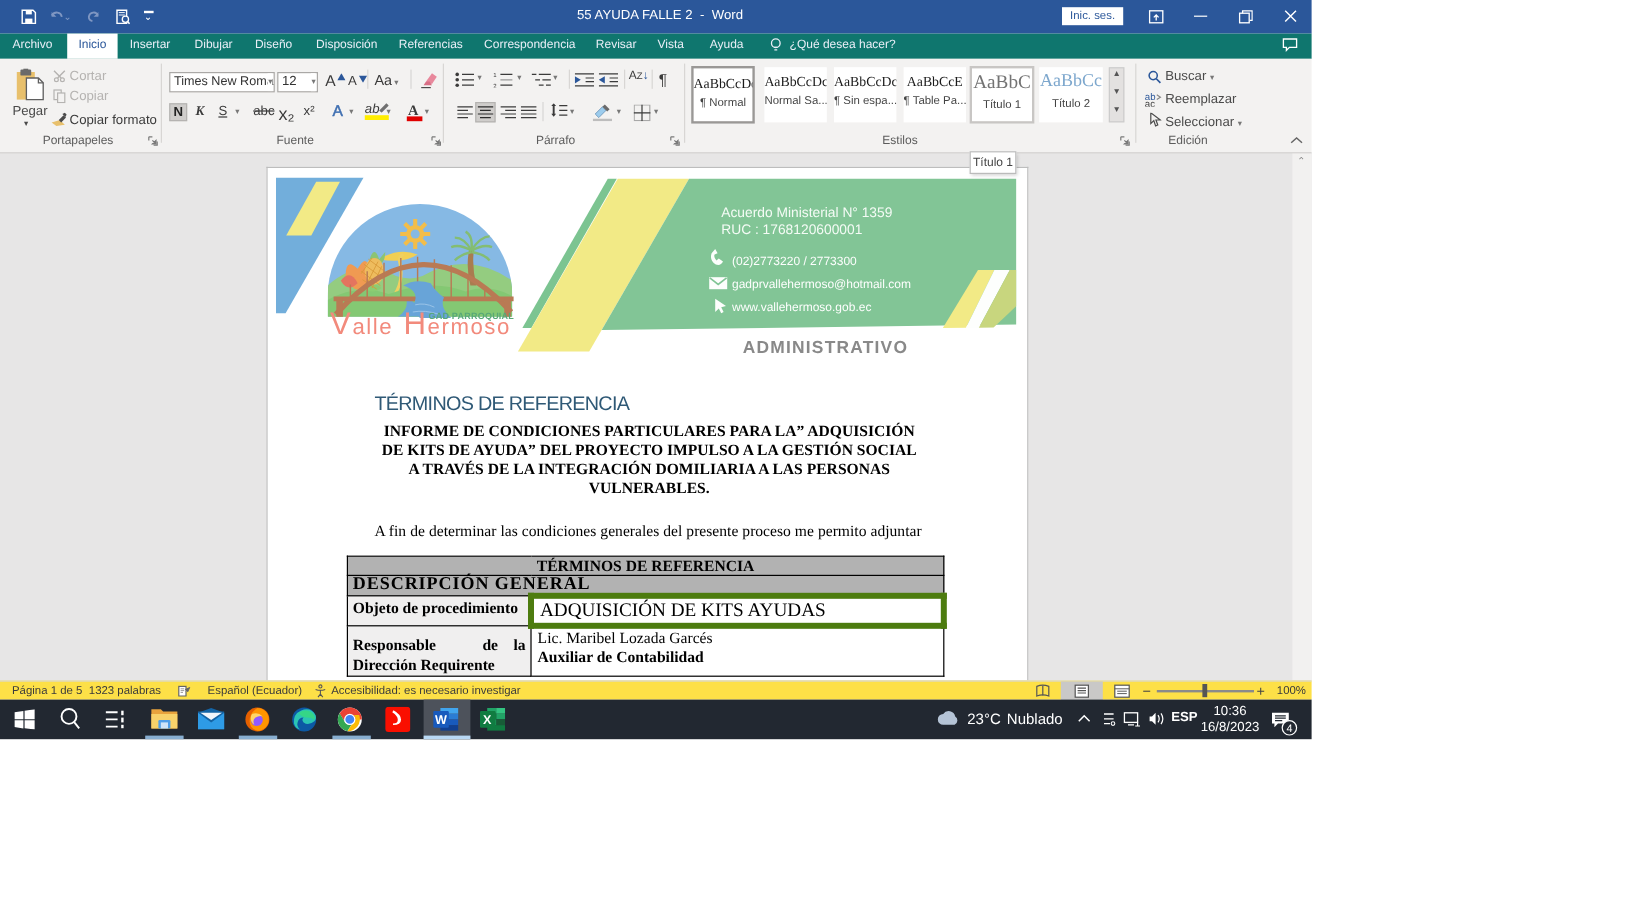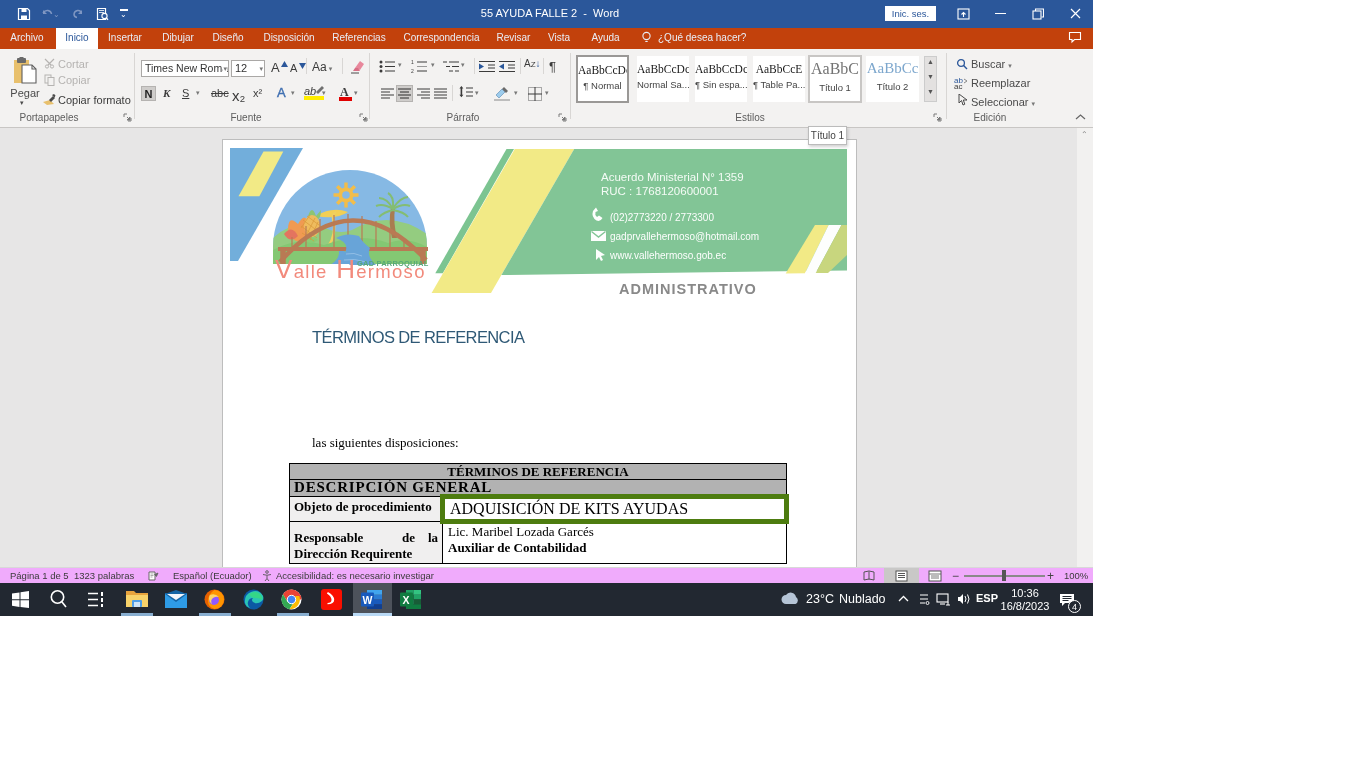--- a/index.html
+++ b/index.html
@@ -1,24 +1,24 @@
 <!DOCTYPE html>
 <html><head>
 <meta charset="utf-8">
 <style>
 *{margin:0;padding:0;box-sizing:border-box;}
 html,body{width:1366px;height:768px;background:#fff;overflow:hidden;}
 body{font-family:"Liberation Sans",sans-serif;position:relative;}
 .ab{position:absolute;}
 #win{position:absolute;left:0;top:0;width:1093px;height:583px;}
 #titlebar{position:absolute;left:0;top:0;width:1093px;height:28px;background:#2b579a;}
-#tabrow{position:absolute;left:0;top:28px;width:1093px;height:21px;background:#c2410c;}
+#tabrow{position:absolute;left:0;top:28px;width:1093px;height:21px;background:#0f766e;}
 #ribbon{position:absolute;left:0;top:49px;width:1093px;height:79px;background:#f3f2f1;border-bottom:1px solid #c8c6c4;}
 #docarea{position:absolute;left:0;top:128px;width:1093px;height:439px;background:#e7e6e6;}
-#statusbar{position:absolute;left:0;top:567px;width:1093px;height:16px;background:#f0abfc;border-top:1px solid #d8d8d8;font-size:9.5px;color:#3b3b3b;}
+#statusbar{position:absolute;left:0;top:567px;width:1093px;height:16px;background:#fde047;border-top:1px solid #d8d8d8;font-size:9.5px;color:#3b3b3b;}
 #taskbar{position:absolute;left:0;top:583px;width:1093px;height:33px;background:#222831;}
 .tab{position:absolute;top:0;height:21px;color:#e9eef7;font-size:10px;line-height:20px;text-align:center;white-space:nowrap;}
 .gsep{position:absolute;top:4px;width:1px;height:66px;background:#d8d6d4;}
 .glabel{position:absolute;top:63px;font-size:10px;color:#5c5c5c;text-align:center;}
 .launch{position:absolute;top:64px;width:10px;height:10px;}
 .ric{color:#4a4a4a;font-size:11px;}
 .card{position:absolute;top:7px;height:46px;background:#fff;overflow:hidden;text-align:center;}
 .cs{font-family:"Liberation Serif",serif;font-size:11.5px;color:#1a1a1a;margin-top:7px;white-space:nowrap;}
 .cl{font-size:9.5px;color:#444;margin-top:4px;white-space:nowrap;}
 </style>
@@ -105,21 +105,21 @@
         <rect x="1" y="1" width="6" height="8" fill="none" stroke="#b5b3b1"></rect>
         <rect x="4" y="3.5" width="6" height="8" fill="#f3f2f1" stroke="#b5b3b1"></rect>
       </svg>
     <div class="ab" style="left:58px;top:25px;color:#b5b3b1;font-size:11px">Copiar</div>
     <svg class="ab" style="left:42px;top:44px" width="14" height="13" viewBox="0 0 14 13">
         <path d="M1 9 8 7l4 4-7 1z" fill="#e8c06c"></path>
         <path d="M7 7 11 3l2 2-4 4z" fill="#4a4a4a"></path>
         <path d="M10 2l2-1 1.5 1.5-1 2" fill="#4a4a4a"></path>
       </svg>
     <div class="ab" style="left:58px;top:45px;color:#3b3b3b;font-size:11px">Copiar formato</div>
-    <div class="glabel" style="left:18px;width:62px">Portapapeles</div>
+    <div class="glabel" style="left:34px;width:62px">Portapapeles</div>
     <svg class="launch" style="left:123px" width="10" height="10" viewBox="0 0 10 10">
         <path d="M1 1v3M1 1h3M8 5v3h-3" stroke="#7a7a7a" fill="none"></path>
         <path d="M4 4l3 3M7 4v3h-3z" stroke="#7a7a7a" fill="#7a7a7a"></path>
       </svg>
     <div class="gsep" style="left:134px"></div>
 
     <div class="ab" style="left:141px;top:11px;width:88px;height:17px;background:#fff;border:1px solid #aaa8a6;font-size:10.5px;color:#333;line-height:15px;padding-left:3px;white-space:nowrap;overflow:hidden">Times New Roma<span style="position:absolute;right:1px;top:0;color:#777;font-size:7px;background:#fff;line-height:15px">▾</span></div>
     <div class="ab" style="left:231px;top:11px;width:34px;height:17px;background:#fff;border:1px solid #aaa8a6;font-size:11px;color:#333;line-height:15px;padding-left:3px">12<span style="position:absolute;right:1px;top:0;color:#777;font-size:7px;background:#fff;line-height:15px">▾</span></div>
     <div class="ab" style="left:271px;top:11px;font-size:13px;color:#3b3b3b">A</div>
       <svg class="ab" style="left:281px;top:12px" width="7" height="6" viewBox="0 0 7 6">
@@ -395,22 +395,23 @@
           <rect x="361" y="83" width="15" height="10" fill="#fdfefd"></rect>
           <path d="M361.5 83.5 368.5 89 375.5 83.5" fill="none" stroke="#82c596" stroke-width="1.4"></path>
         </g>
       <path d="M366 101 v11 l3-3 2 4 2-1 -2-4 4-1z" fill="#fdfefd"></path>
       <text x="389" y="146" font-family="Liberation Sans" font-size="14.5" font-weight="bold" fill="#898989" letter-spacing="1">ADMINISTRATIVO</text>
     </svg>
 
     <div class="ab" style="left:808px;top:-2px;width:39px;height:19px;background:#fff;border:1px solid #bbb;box-shadow:1px 2px 3px rgba(0,0,0,.18);font-size:10px;color:#444;text-align:center;line-height:18px">Título 1</div>
 
     <div class="ab" style="left:312px;top:200px;font-size:16.5px;color:#2f5976;letter-spacing:-.6px">TÉRMINOS DE REFERENCIA</div>
+    <div class="ab" style="left:312px;top:223px;width:458px;text-align:center;font-family:'Liberation Serif',serif;font-weight:bold;font-size:13px;line-height:16px;color:#000">INFORME DE CONDICIONES PARTICULARES PARA LA” ADQUISICIÓN<br>DE KITS DE AYUDA” DEL PROYECTO IMPULSO A LA GESTIÓN SOCIAL<br>A TRAVÉS DE LA INTEGRACIÓN DOMILIARIA A LAS PERSONAS<br>VULNERABLES.</div>
     <div class="ab" style="left:312px;top:307px;width:456px;font-family:'Liberation Serif',serif;font-size:13px;line-height:16px;color:#000">
-        <div>las siguientes disposiciones:</div>
+        <div style="text-align:justify;text-align-last:justify">A fin de determinar las condiciones generales del presente proceso me permito adjuntar</div>
       </div>
 
     <table class="ab" style="left:289px;top:335px;width:500px;border-collapse:collapse;font-family:'Liberation Serif',serif;font-size:13px;color:#000" cellspacing="0">
       <tbody>
           <tr>
             <td colspan="2" style="border:1px solid #000;background:#b2b2b2;text-align:center;font-weight:bold;height:14px;line-height:15px;padding:0">TÉRMINOS DE REFERENCIA</td>
           </tr>
       <tr>
             <td colspan="2" style="border:1px solid #000;background:#b2b2b2;font-weight:bold;height:13px;line-height:14px;padding:0 4px;font-size:15px;letter-spacing:.8px">DESCRIPCIÓN GENERAL</td>
           </tr>

